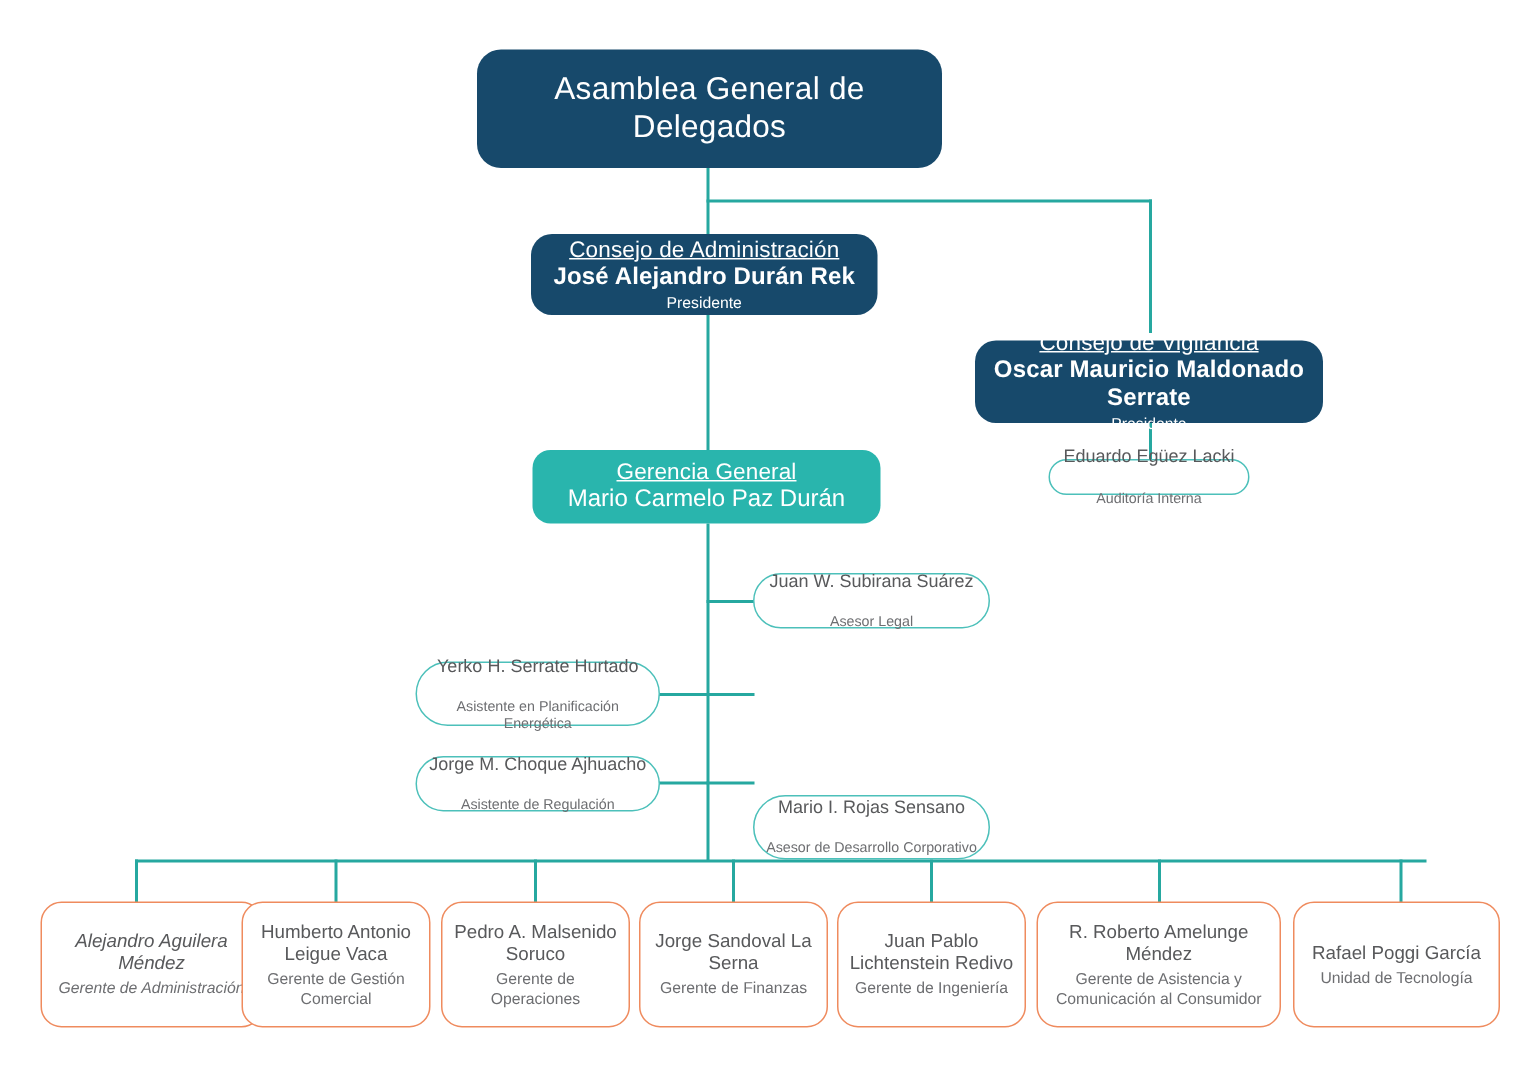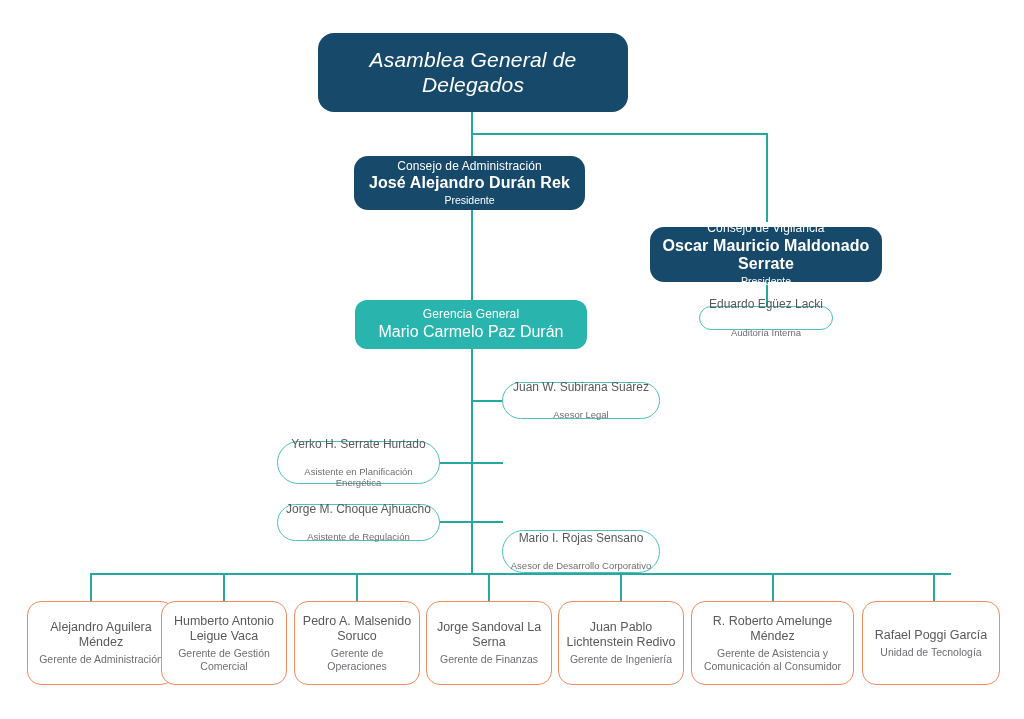--- a/index.html
+++ b/index.html
@@ -38,21 +38,21 @@
     text-align: center;
     line-height: 1.18;
   }
 
   
   .navy {
     background: #17496b;
     border-radius: 14px;
     color: #ffffff;
   }
-  .navy.top { border-radius: 16px; font-style: italic; }
+  .navy.top { border-radius: 16px; }
 
   
   .teal {
     background: #29b5ad;
     border-radius: 12px;
     color: #ffffff;
   }
 
   
   .pill {
@@ -65,23 +65,24 @@
   
   .orange {
     background: #ffffff;
     border: 1.8px solid #ef8b5e;
     border-radius: 14px;
     color: #58595b;
   }
 
   
   .t-title {
-    font-size: 12px;
+    font-size: 15px;
     font-weight: 400;
     letter-spacing: .1px;
+    text-decoration: underline;
   }
   .t-name-xl {
     font-size: 21px;
     font-weight: 400;
     letter-spacing: .2px;
   }
   .t-name-lg {
     font-size: 16px;
     font-weight: 600;
     letter-spacing: .1px;
@@ -197,21 +198,21 @@
   <div class="node pill" style="left:277px; top:441px; width:163px; height:43px;">
     <div class="t-pill-name">Yerko H. Serrate Hurtado</div>
     <div class="t-pill-role leaf-inner">Asistente en Planificación Energética</div>
   </div>
 
   <div class="node pill" style="left:277px; top:504px; width:163px; height:37px;">
     <div class="t-pill-name">Jorge M. Choque Ajhuacho</div>
     <div class="t-pill-role leaf-inner">Asistente de Regulación</div>
   </div>
 
-  <div class="node orange" style="left:27px; top:601px; width:148px; height:84px;">
+  <div class="node orange" style="left:27px; top:601px; width:148px; height:84px;font-style:italic;">
     <div class="t-leaf-name leaf-inner">Alejandro Aguilera Méndez</div>
     <div class="t-leaf-role leaf-inner">Gerente de Administración</div>
   </div>
 
   <div class="node orange" style="left:161px; top:601px; width:126px; height:84px;">
     <div class="t-leaf-name leaf-inner">Humberto Antonio Leigue Vaca</div>
     <div class="t-leaf-role leaf-inner">Gerente de Gestión Comercial</div>
   </div>
 
   <div class="node orange" style="left:294px; top:601px; width:126px; height:84px;">

